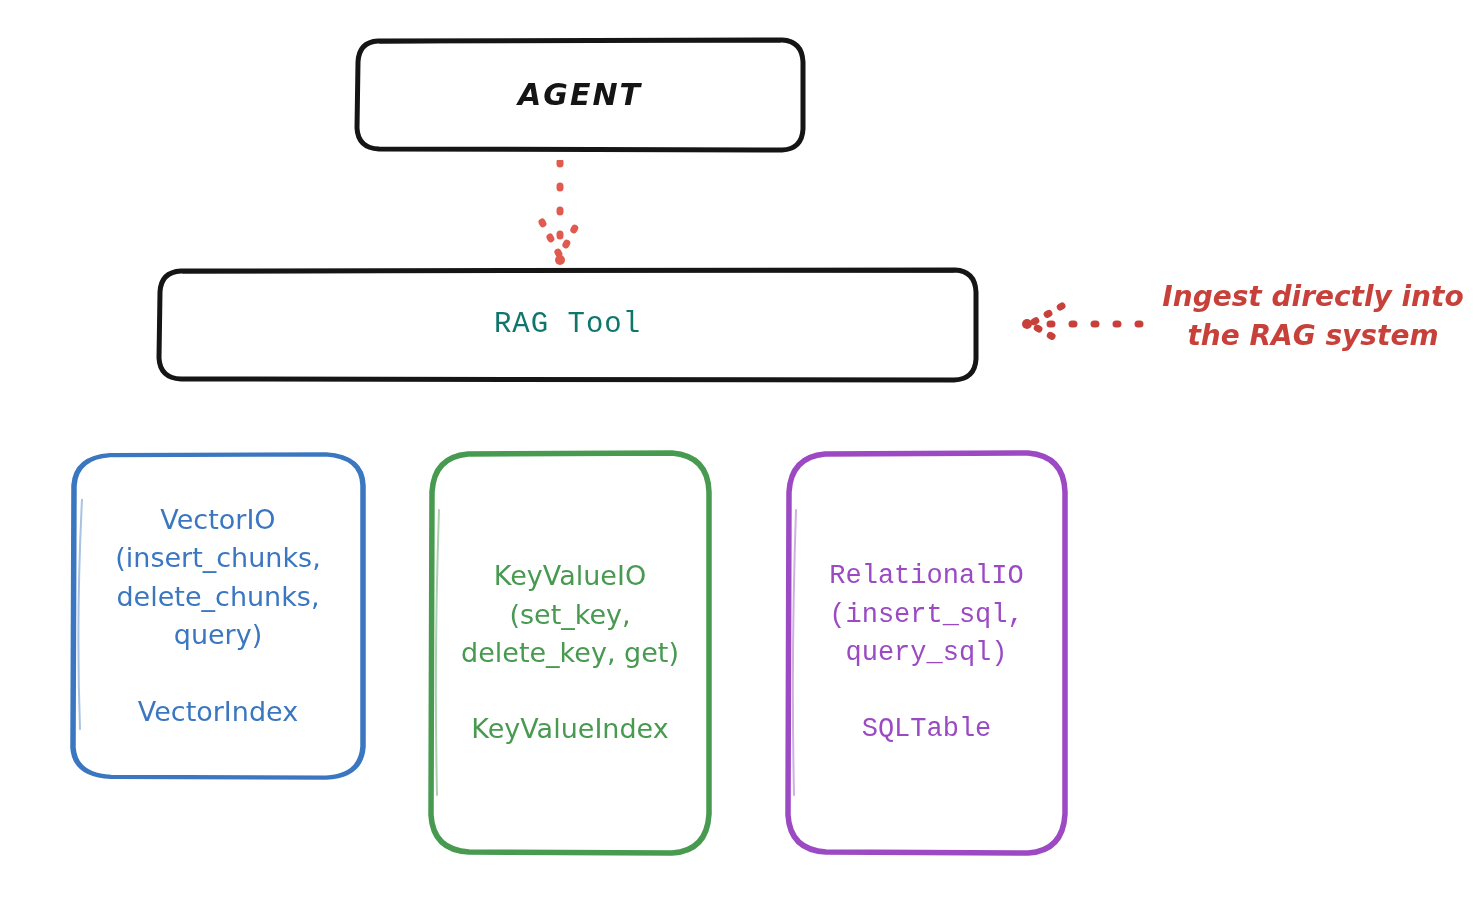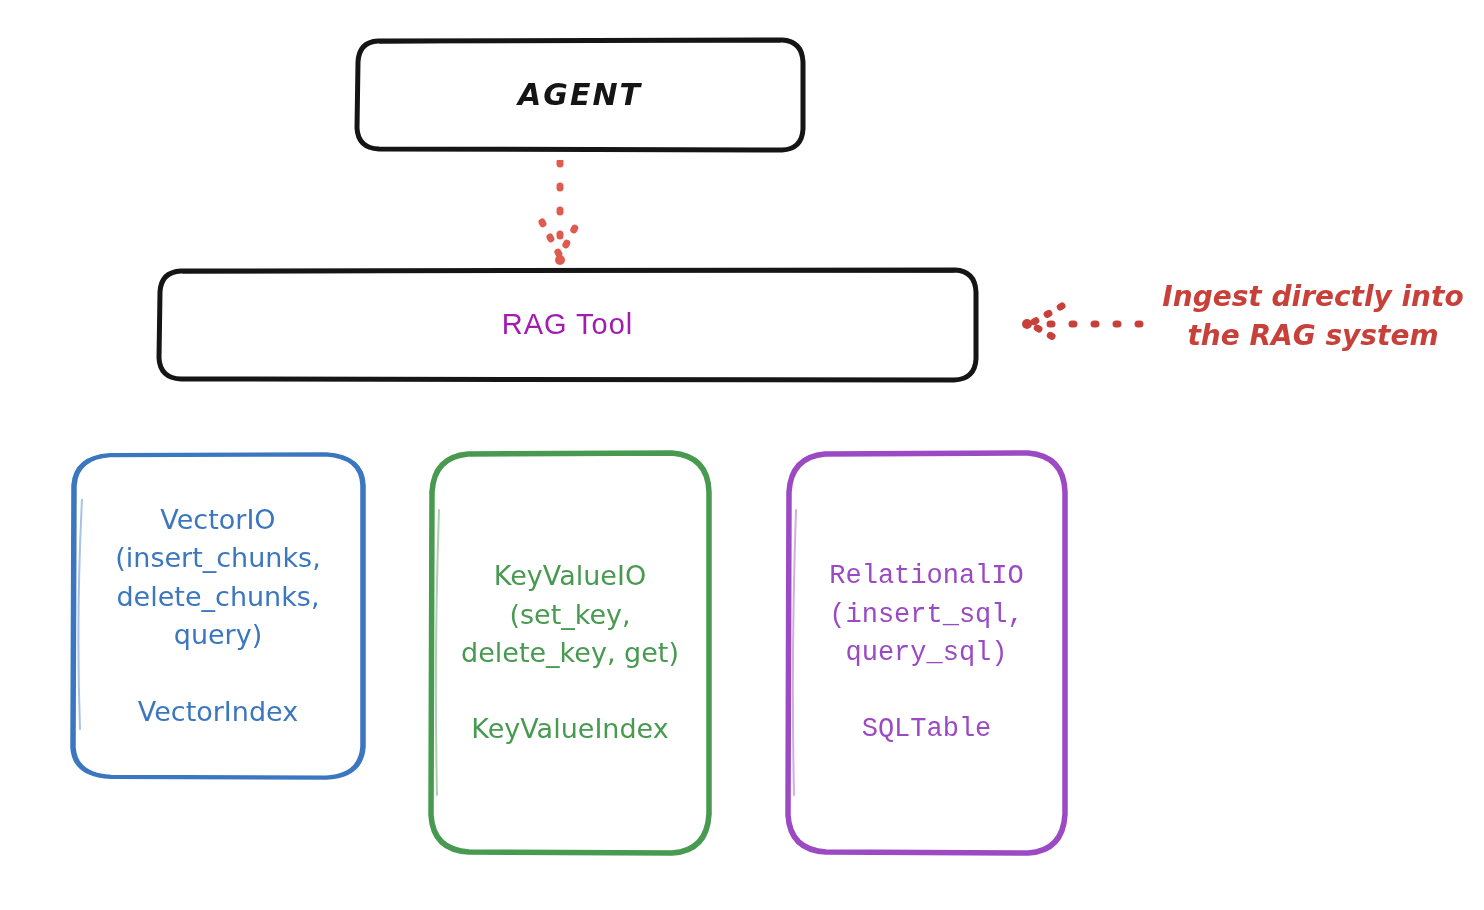--- a/index.html
+++ b/index.html
@@ -63,25 +63,25 @@
   }
 
   
   #ragtool-node {
     left: 157px;
     top: 268px;
     width: 821px;
     height: 114px;
   }
   #ragtool-node .node-label {
-    font-family: Liberation Sans, sans-serif;
+    font-family: Liberation Mono, monospace;
     font-size: 29px;
     font-weight: 400;
     letter-spacing: 1px;
-    color: #a21caf;
+    color: #0f766e;
   }
 
   
   .leaf .node-label {
     font-family: "DejaVu Sans", sans-serif;
     font-size: 27px;
     font-weight: 500;
     line-height: 1.42;
     padding: 0 6px;
   }

